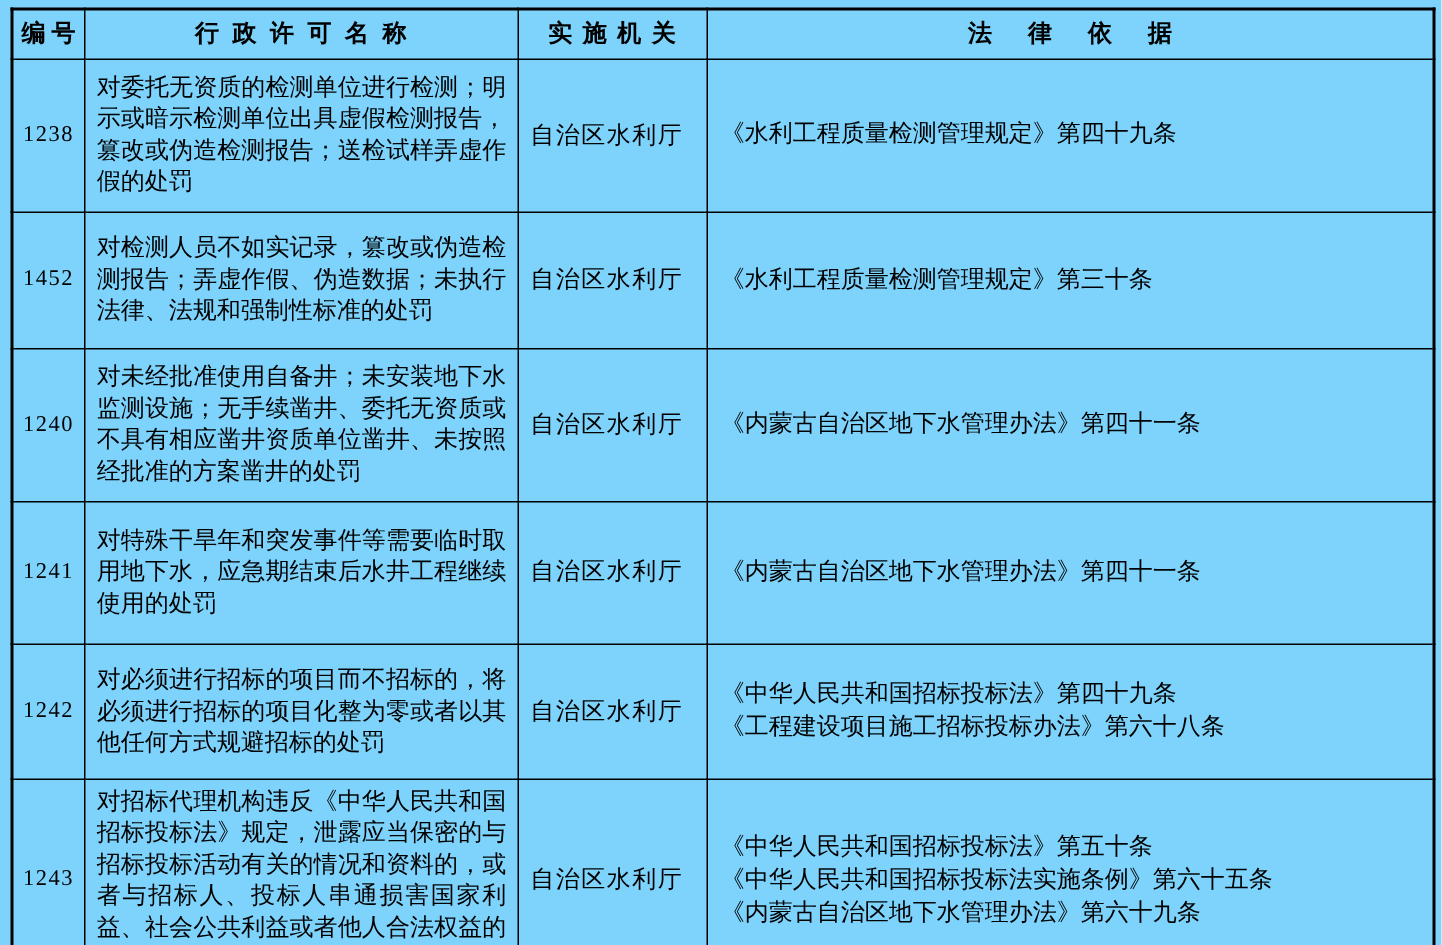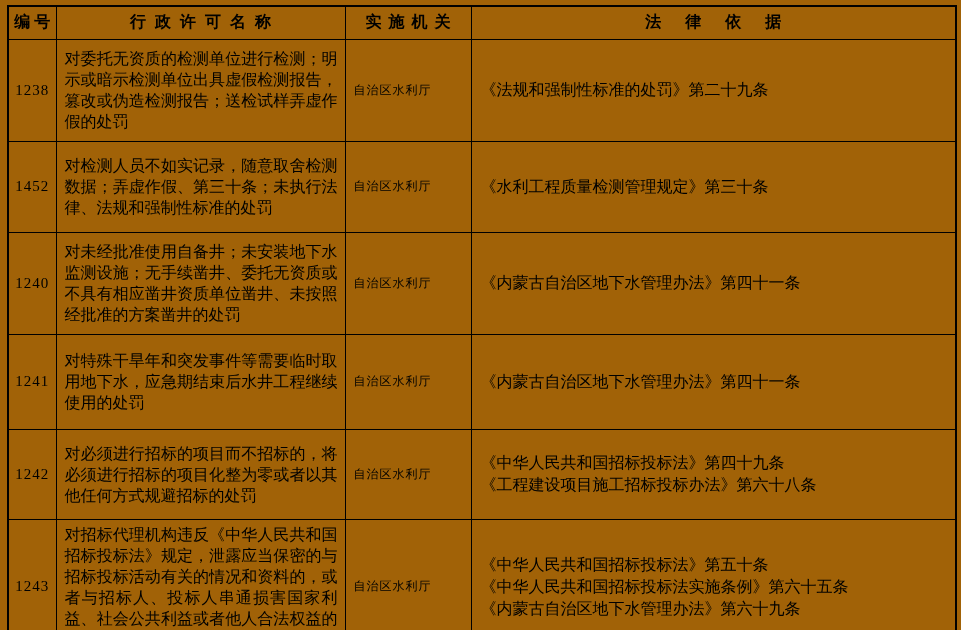--- a/index.html
+++ b/index.html
@@ -4,21 +4,21 @@
 <style>
   html, body {
     margin: 0;
     padding: 0;
     background: #ffffff;
   }
   .page {
     position: relative;
     width: 961px;
     height: 630px;
-    background: #a16207;
+    background: #7dd3fc;
     font-family: "Liberation Sans", sans-serif;
     color: #000000;
     overflow: hidden;
   }
   table.permits {
     position: absolute;
     left: 7px;
     top: 5px;
     width: 948px;
     border-collapse: collapse;
@@ -58,21 +58,21 @@
     font-size: 15px;
     letter-spacing: 1px;
   }
   td.name-cell {
     font-size: 16px;
     line-height: 21px;
     padding: 4px 7px 4px 8px;
     text-align: justify;
   }
   td.agency-cell {
-    font-size: 12px;
+    font-size: 16px;
     letter-spacing: 1px;
     padding-left: 8px;
   }
   td.legal-cell {
     font-size: 16px;
     line-height: 22px;
     padding-left: 9px;
     padding-right: 4px;
   }
   .legal-line { white-space: nowrap; }
@@ -94,27 +94,27 @@
       <th class="h-name">行政许可名称</th>
       <th class="h-agency">实施机关</th>
       <th class="h-legal">法律依据</th>
     </tr>
 
     <tr class="r0">
       <td class="id-cell">1238</td>
       <td class="name-cell">对委托无资质的检测单位进行检测；明示或暗示检测单位出具虚假检测报告，篡改或伪造检测报告；送检试样弄虚作假的处罚</td>
       <td class="agency-cell">自治区水利厅</td>
       <td class="legal-cell">
-        <div class="legal-line">《法规和强制性标准的处罚》第二十九条</div>
+        <div class="legal-line">《水利工程质量检测管理规定》第四十九条</div>
       </td>
     </tr>
 
     <tr class="r1">
       <td class="id-cell">1452</td>
-      <td class="name-cell">对检测人员不如实记录，随意取舍检测数据；弄虚作假、第三十条；未执行法律、法规和强制性标准的处罚</td>
+      <td class="name-cell">对检测人员不如实记录，篡改或伪造检测报告；弄虚作假、伪造数据；未执行法律、法规和强制性标准的处罚</td>
       <td class="agency-cell">自治区水利厅</td>
       <td class="legal-cell">
         <div class="legal-line">《水利工程质量检测管理规定》第三十条</div>
       </td>
     </tr>
 
     <tr class="r2">
       <td class="id-cell">1240</td>
       <td class="name-cell">对未经批准使用自备井；未安装地下水监测设施；无手续凿井、委托无资质或不具有相应凿井资质单位凿井、未按照经批准的方案凿井的处罚</td>
       <td class="agency-cell">自治区水利厅</td>

